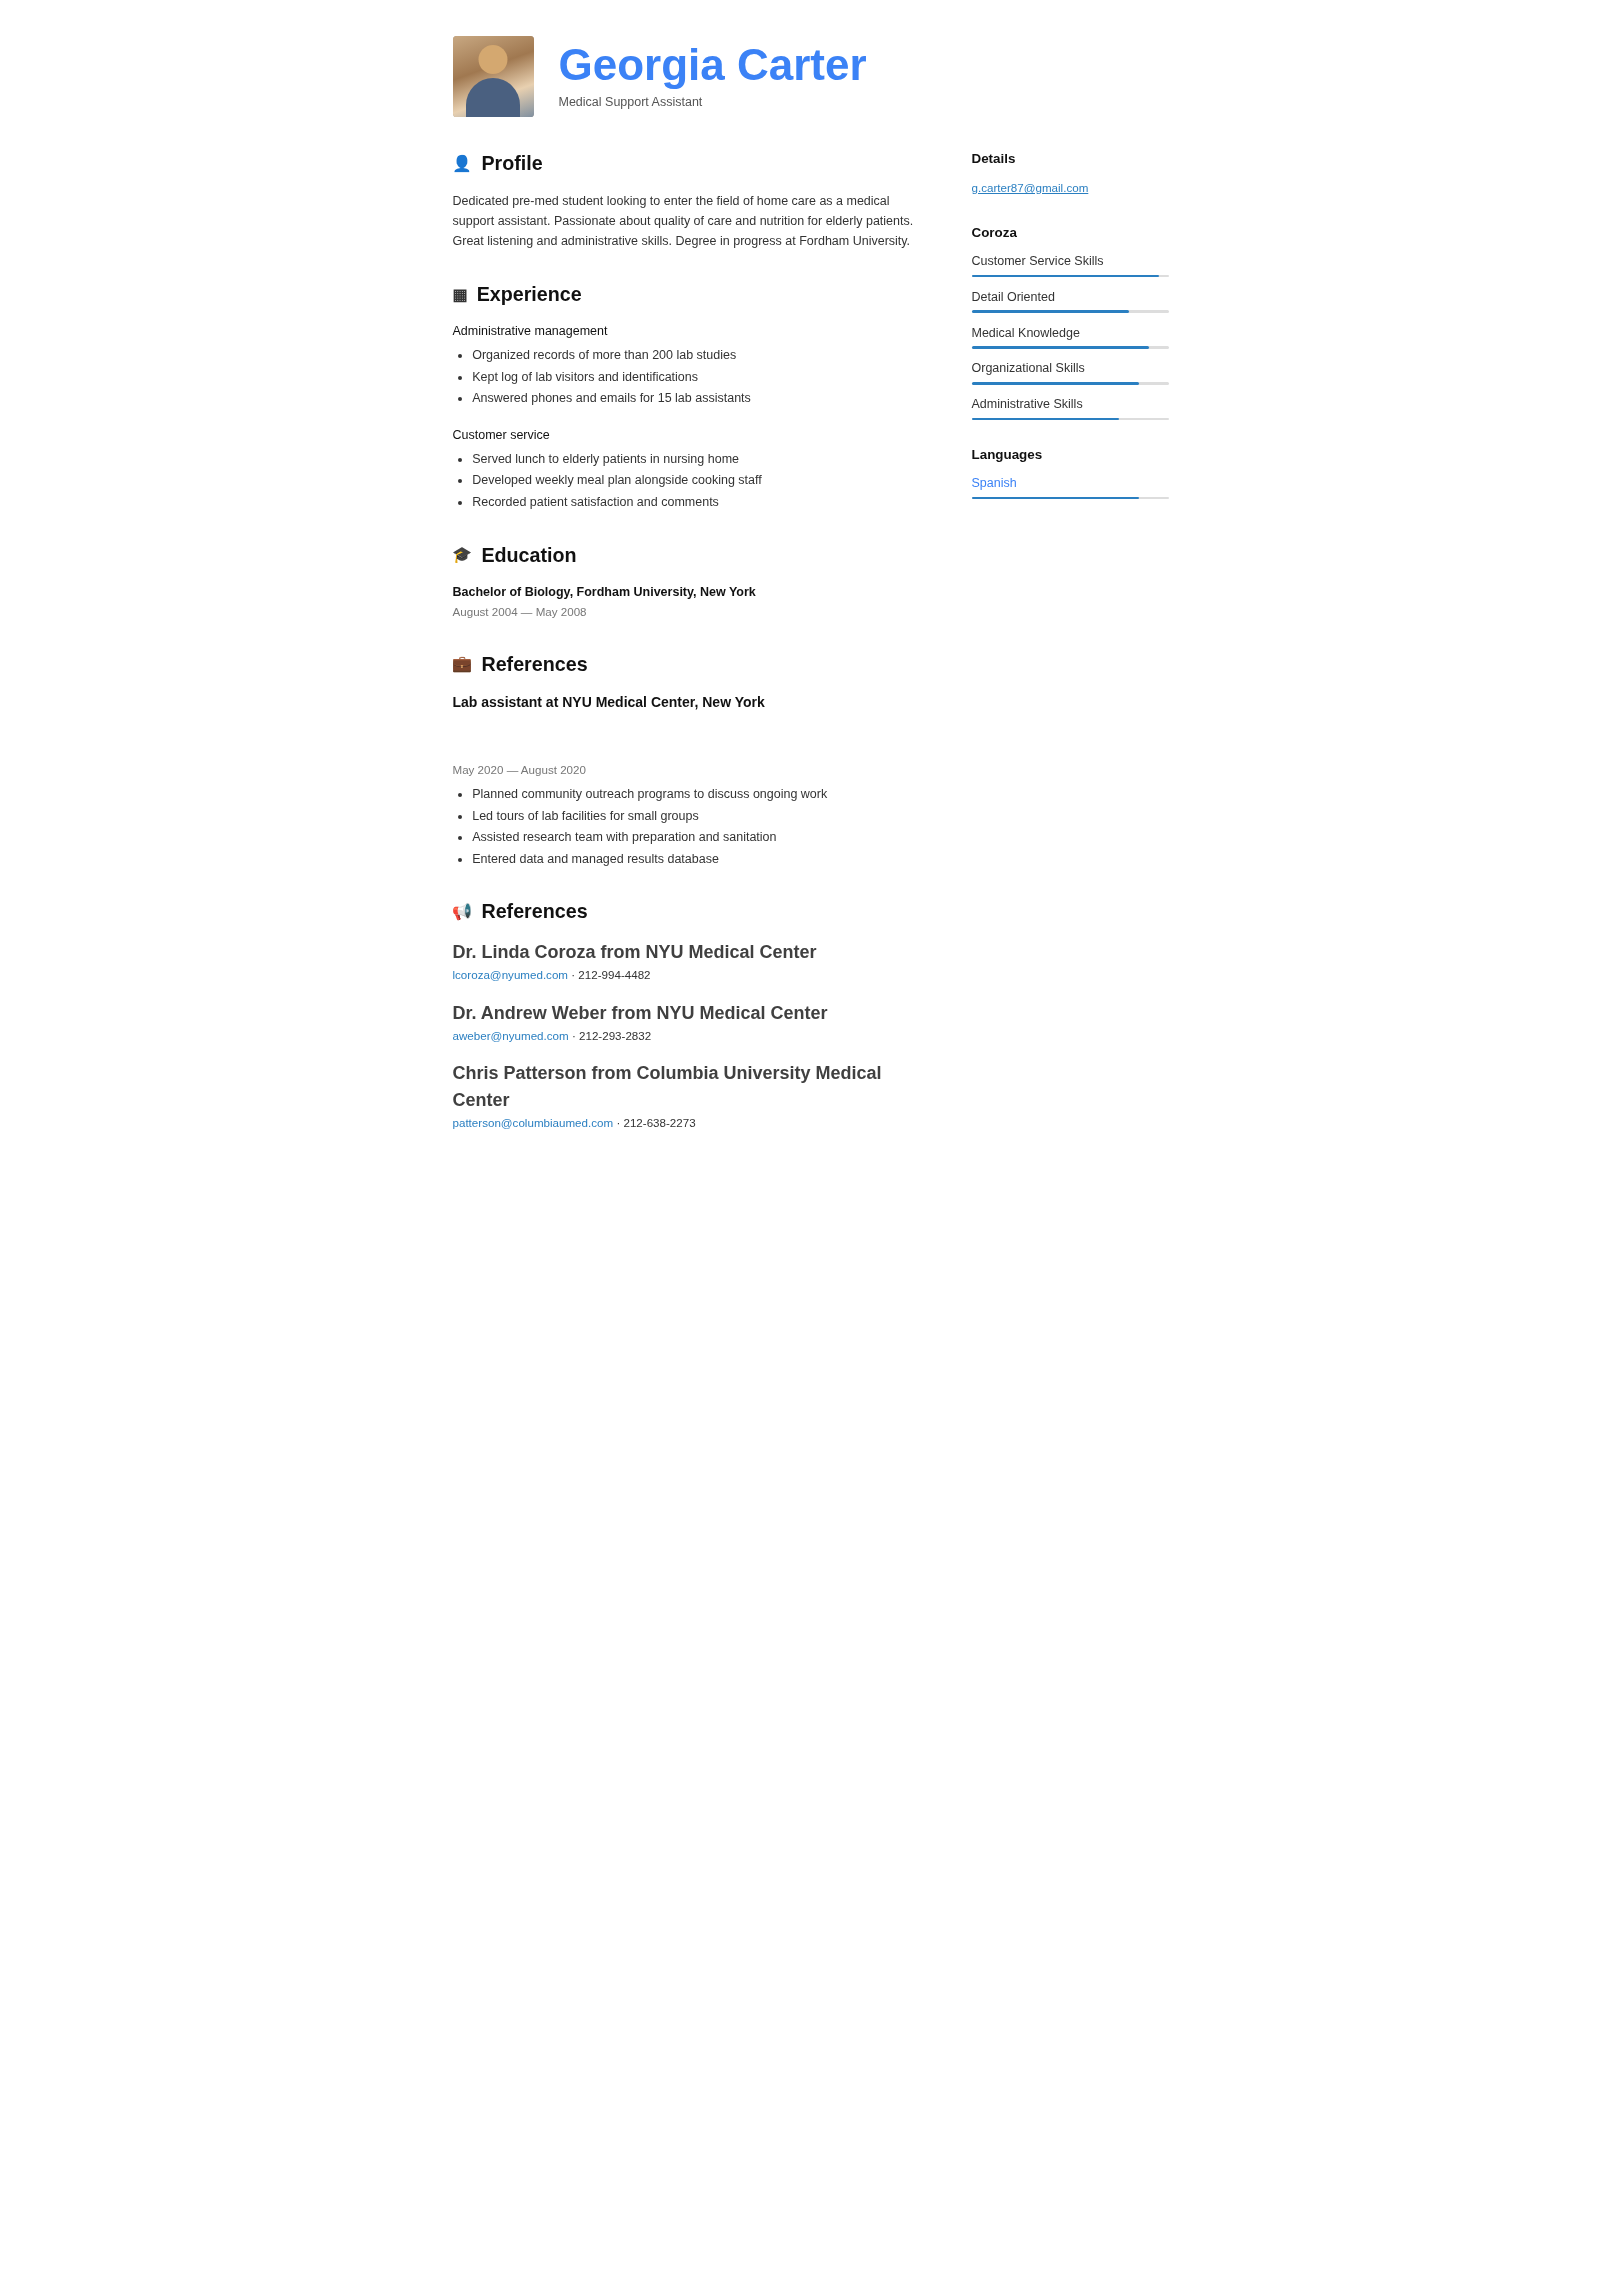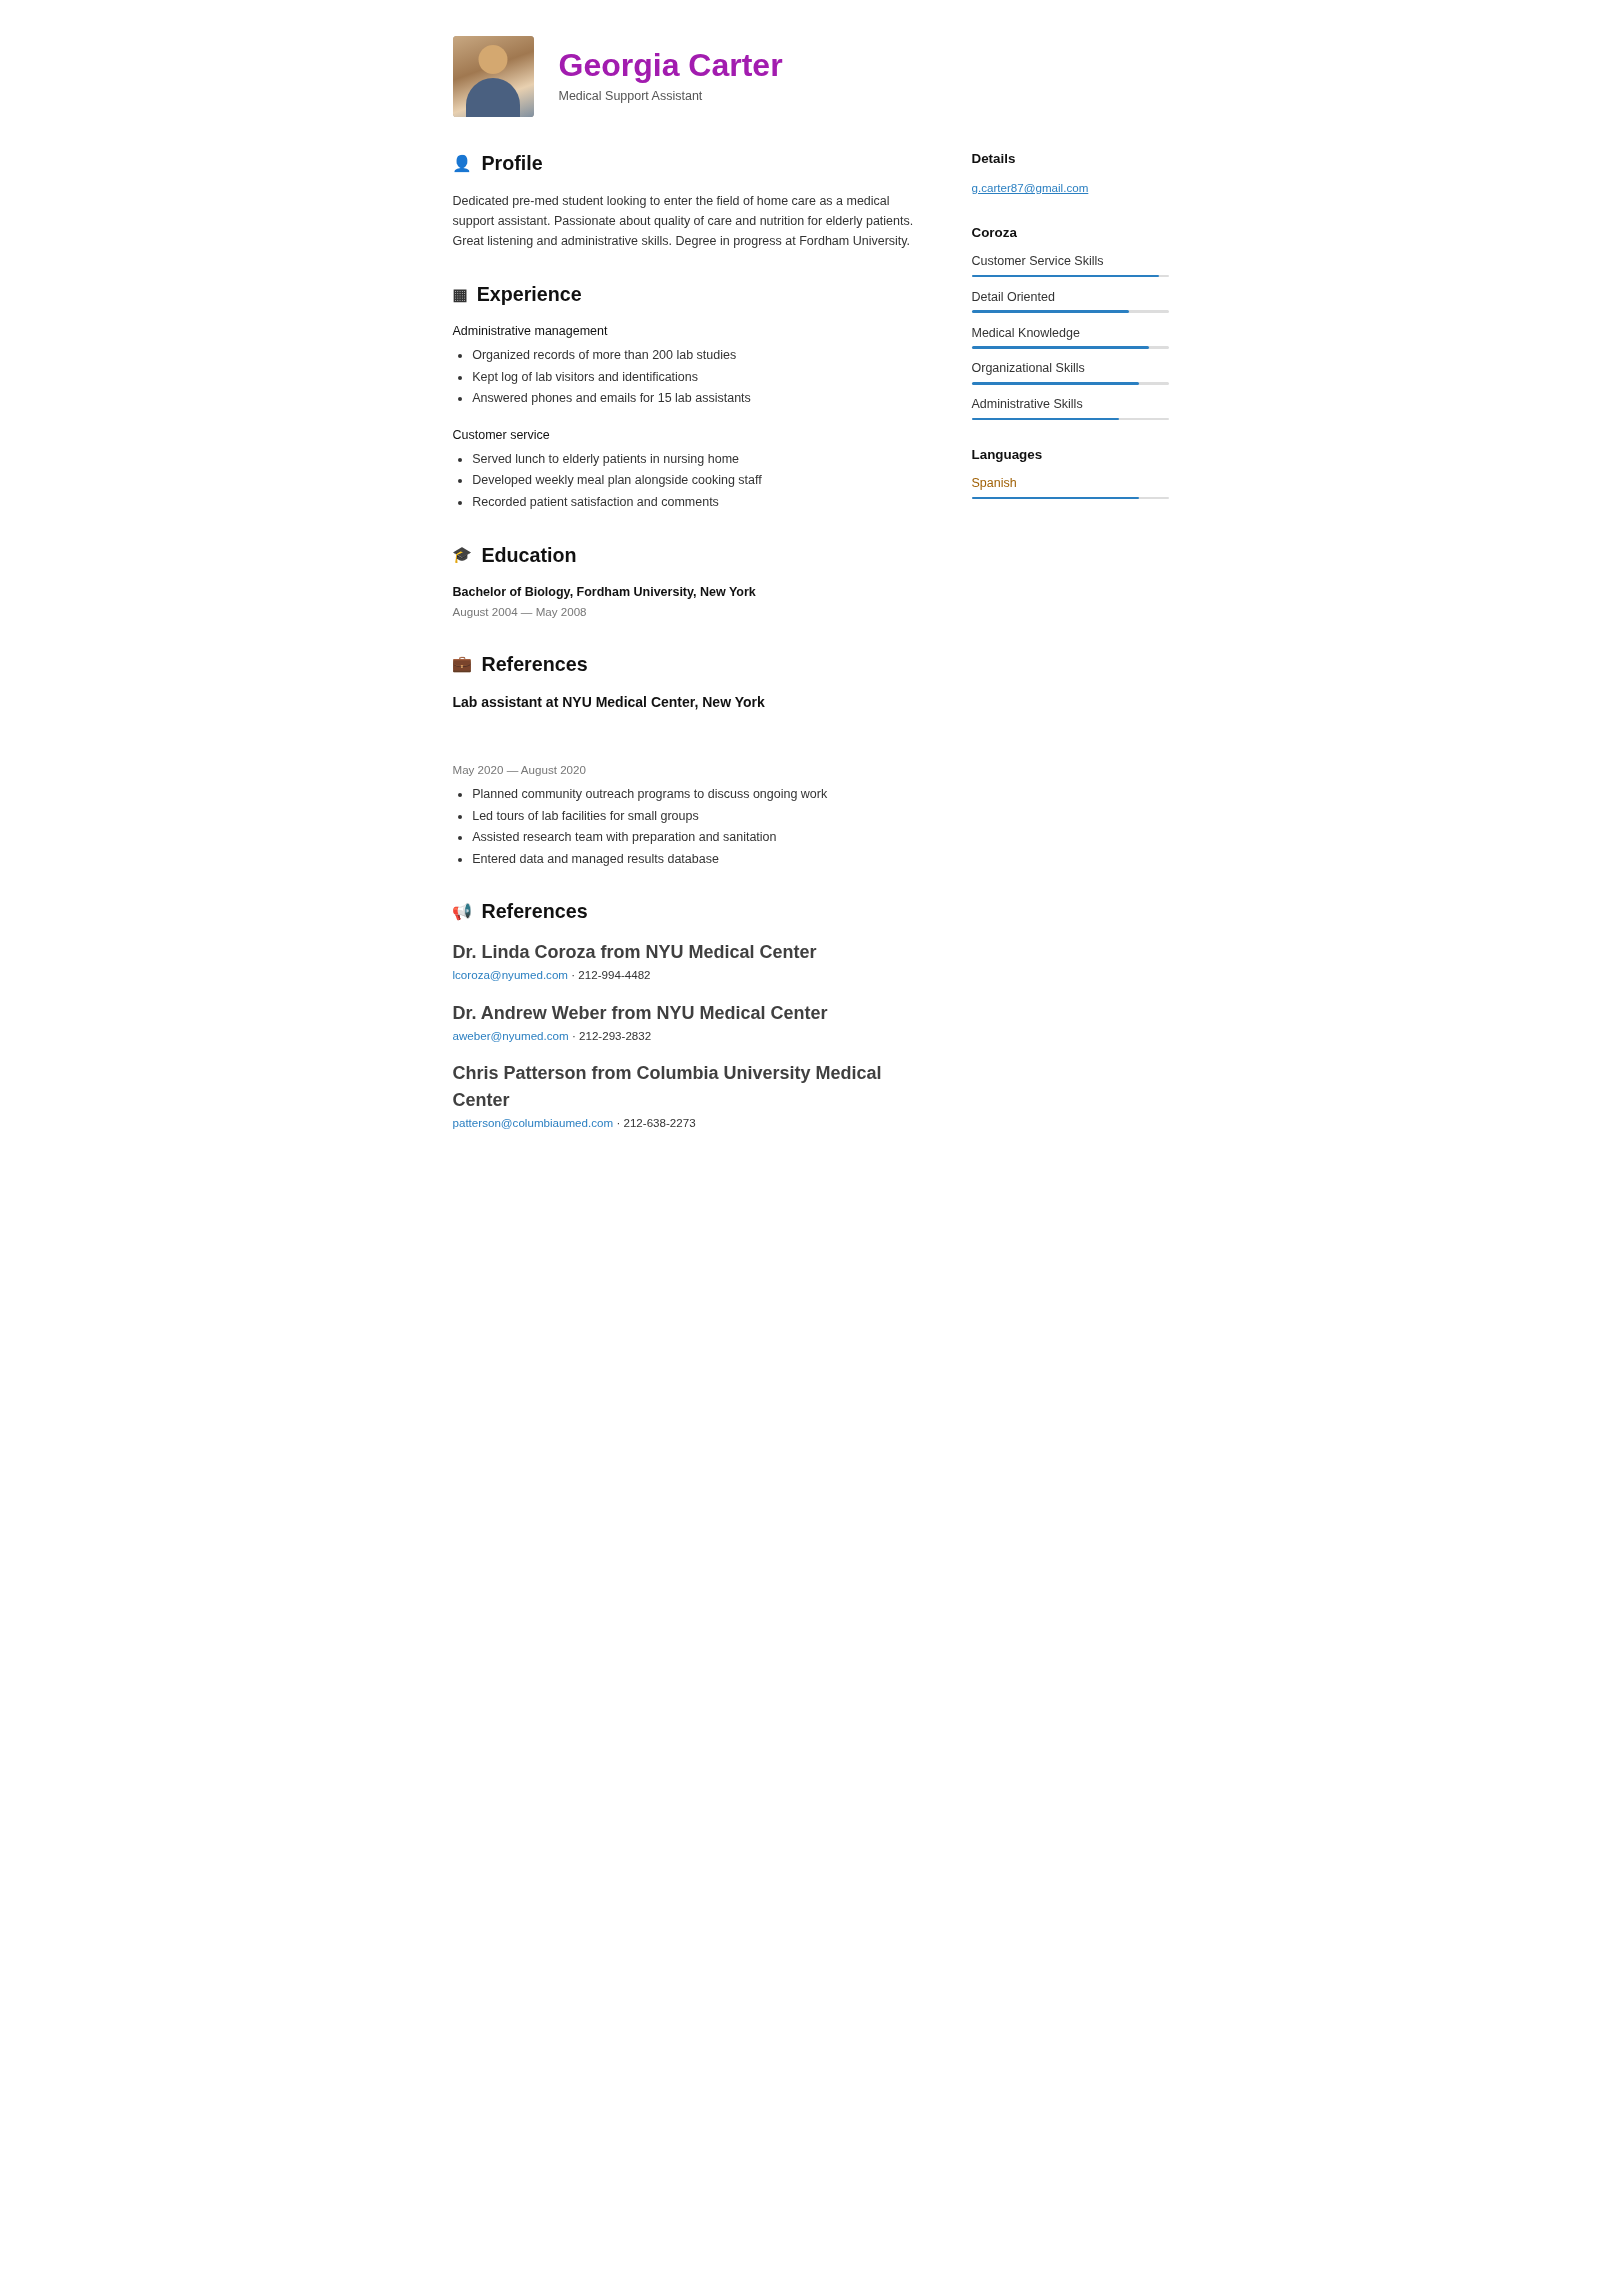--- a/index.html
+++ b/index.html
@@ -50,23 +50,23 @@
     .avatar-img::after {
       content: '';
       position: absolute;
       bottom: 0; left: 50%;
       transform: translateX(-50%);
       width: 54px; height: 39px;
       border-radius: 27px 27px 0 0;
       background: #4a6080;
     }
     .header-text h1 {
-      font-size: 32px;
+      font-size: 44px;
       font-weight: 900;
-      color: #a21caf;
+      color: #3b82f6;
       line-height: 1.1;
     }
     .header-text .subtitle {
       font-size: 12.5px;
       color: #555;
       margin-top: 3.6px;
     }
     
     .main-layout {
       display: flex;
@@ -196,21 +196,21 @@
       background: #2a7fc1;
       border-radius: 1.8px;
       position: absolute;
       top: 0; left: 0;
     }
     .lang-item {
       margin-bottom: 10.7px;
     }
     .lang-label {
       font-size: 12.5px;
-      color: #a16207;
+      color: #3b82f6;
       margin-bottom: 3.6px;
     }
   </style>
 </head>
 <body>
 
 <div class="page">
 
   <div class="header">
     <div class="avatar">

